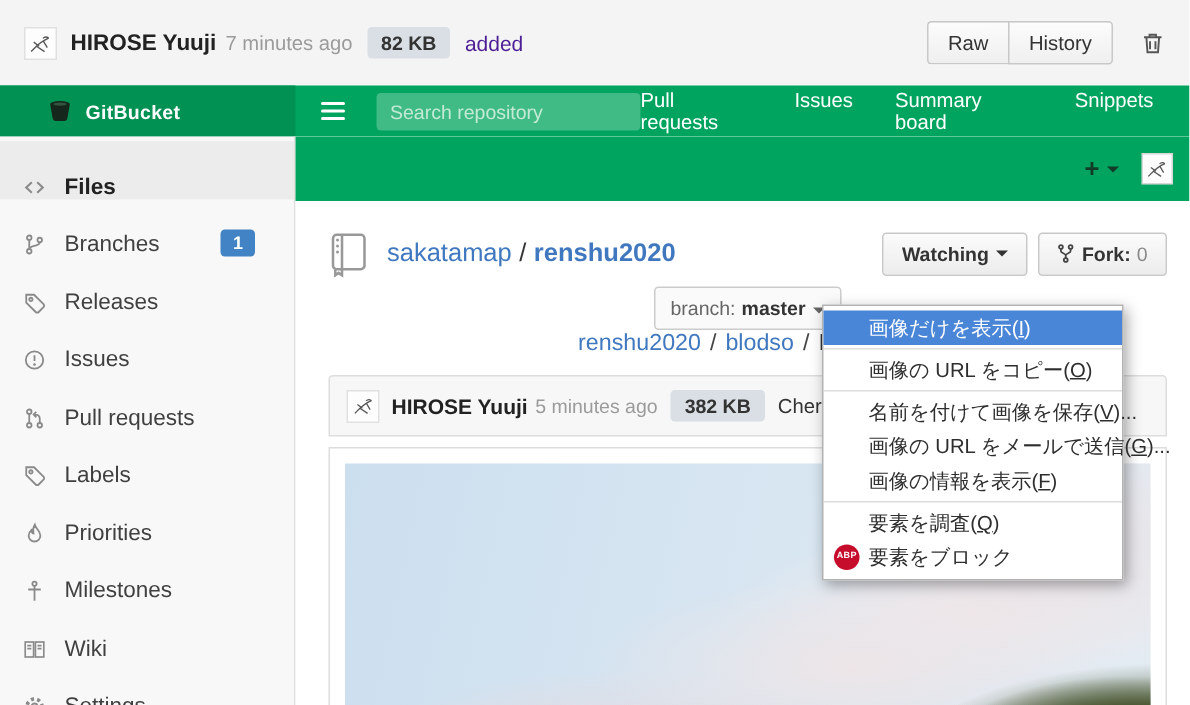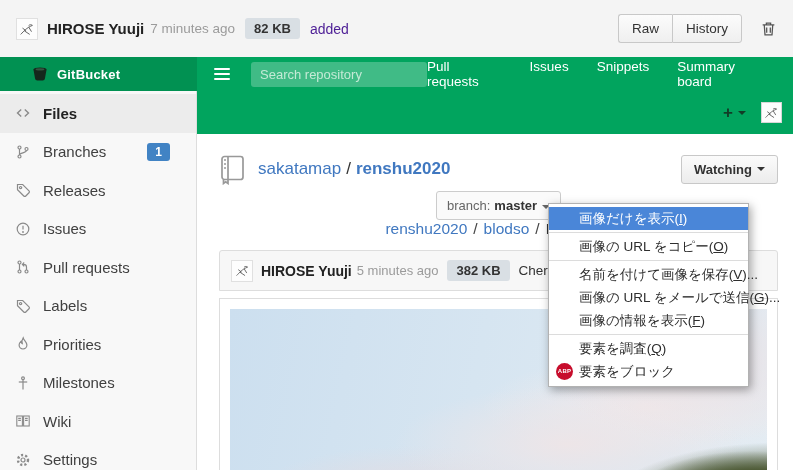--- a/index.html
+++ b/index.html
@@ -57,21 +57,21 @@
   .search-input::placeholder { color:#c4ead6; }
   .nav-links { margin-left:auto; display:flex; gap:28px; padding-right:24px; }
   .nav-link { color:#fff; font-size:13.5px; text-decoration:none; cursor:pointer; }
 
   
   .sidebar {
     position:absolute; top:91px; left:0; bottom:0; width:197px;
     background:#f8f8f8; border-right:1px solid #ddd; padding-top:3px;
   }
   .side-item {
-    height:38.5px; display:flex; align-items:center; padding:0 15px;
+    height:38.5px; display:flex; align-items:flex-end; padding:0 15px;
     font-size:15px; color:#404040; cursor:pointer;
   }
   .side-item .sic { width:18px; color:#8a8a8a; margin-right:10px; flex:0 0 auto; }
   .side-item.active { background:#ececec; font-weight:bold; color:#222; }
   .count-badge {
     margin-left:auto; margin-right:11px; background:#4183c4; color:#fff;
     font-size:12px; font-weight:bold; border-radius:3px; padding:2px 8px;
   }
 
   
@@ -215,22 +215,22 @@
   </div>
   <div class="hamburger">
     <i></i>
       <i></i>
       <i></i>
   </div>
   <input class="search-input" type="text" placeholder="Search repository" style="">
   <div class="nav-links">
     <a class="nav-link">Pull requests</a>
     <a class="nav-link">Issues</a>
+    <a class="nav-link">Summary board</a>
     <a class="nav-link">Snippets</a>
-    <a class="nav-link">Summary board</a>
   </div>
 </div>
 
 <div class="sidebar">
   <div class="side-item active">
     <span class="sic">
       <svg width="16" height="16" viewBox="0 0 16 16">
           <path d="M6.2 4.5 2.5 8l3.7 3.5M9.8 4.5 13.5 8l-3.7 3.5" fill="none" stroke="currentColor" stroke-width="1.4"></path>
         </svg>
     </span>
@@ -374,20 +374,34 @@
           </svg>
       </span>
       <span class="repo-title">
         <a class="lnk">sakatamap</a><span class="sep">/</span><a class="lnk rname">renshu2020</a>
       </span>
       <span class="repo-actions">
         <button class="act-btn">
           <span>Watching</span>
             <span class="caret"></span>
         </button>
+        <button class="act-btn">
+          <span class="fork-ic">
+            <svg width="11" height="14" viewBox="0 0 12 15">
+                <g fill="none" stroke="currentColor" stroke-width="1.3">
+                  <circle cx="2.5" cy="2.8" r="1.4"></circle>
+                  <circle cx="9.5" cy="2.8" r="1.4"></circle>
+                  <circle cx="6" cy="12.2" r="1.4"></circle>
+                  <path d="M2.5 4.4v1.4c0 1.6 3.5 1.5 3.5 3.2m3.5-4.6v1.4c0 1.6-3.5 1.5-3.5 3.2v1.8"></path>
+                </g>
+              </svg>
+          </span>
+          <span>Fork:</span>
+          <span class="fork-count">0</span>
+        </button>
       </span>
     </div>
 
     <div class="branch-row">
       <button class="branch-btn">
         <span>branch:</span><b>master</b><span class="caret"></span>
       </button>
       <span class="crumbs">
         <a class="lnk">renshu2020</a><span class="sep">/</span><a class="lnk">blodso</a><span class="sep">/</span><span class="cur">IMG_20200</span>
       </span>

